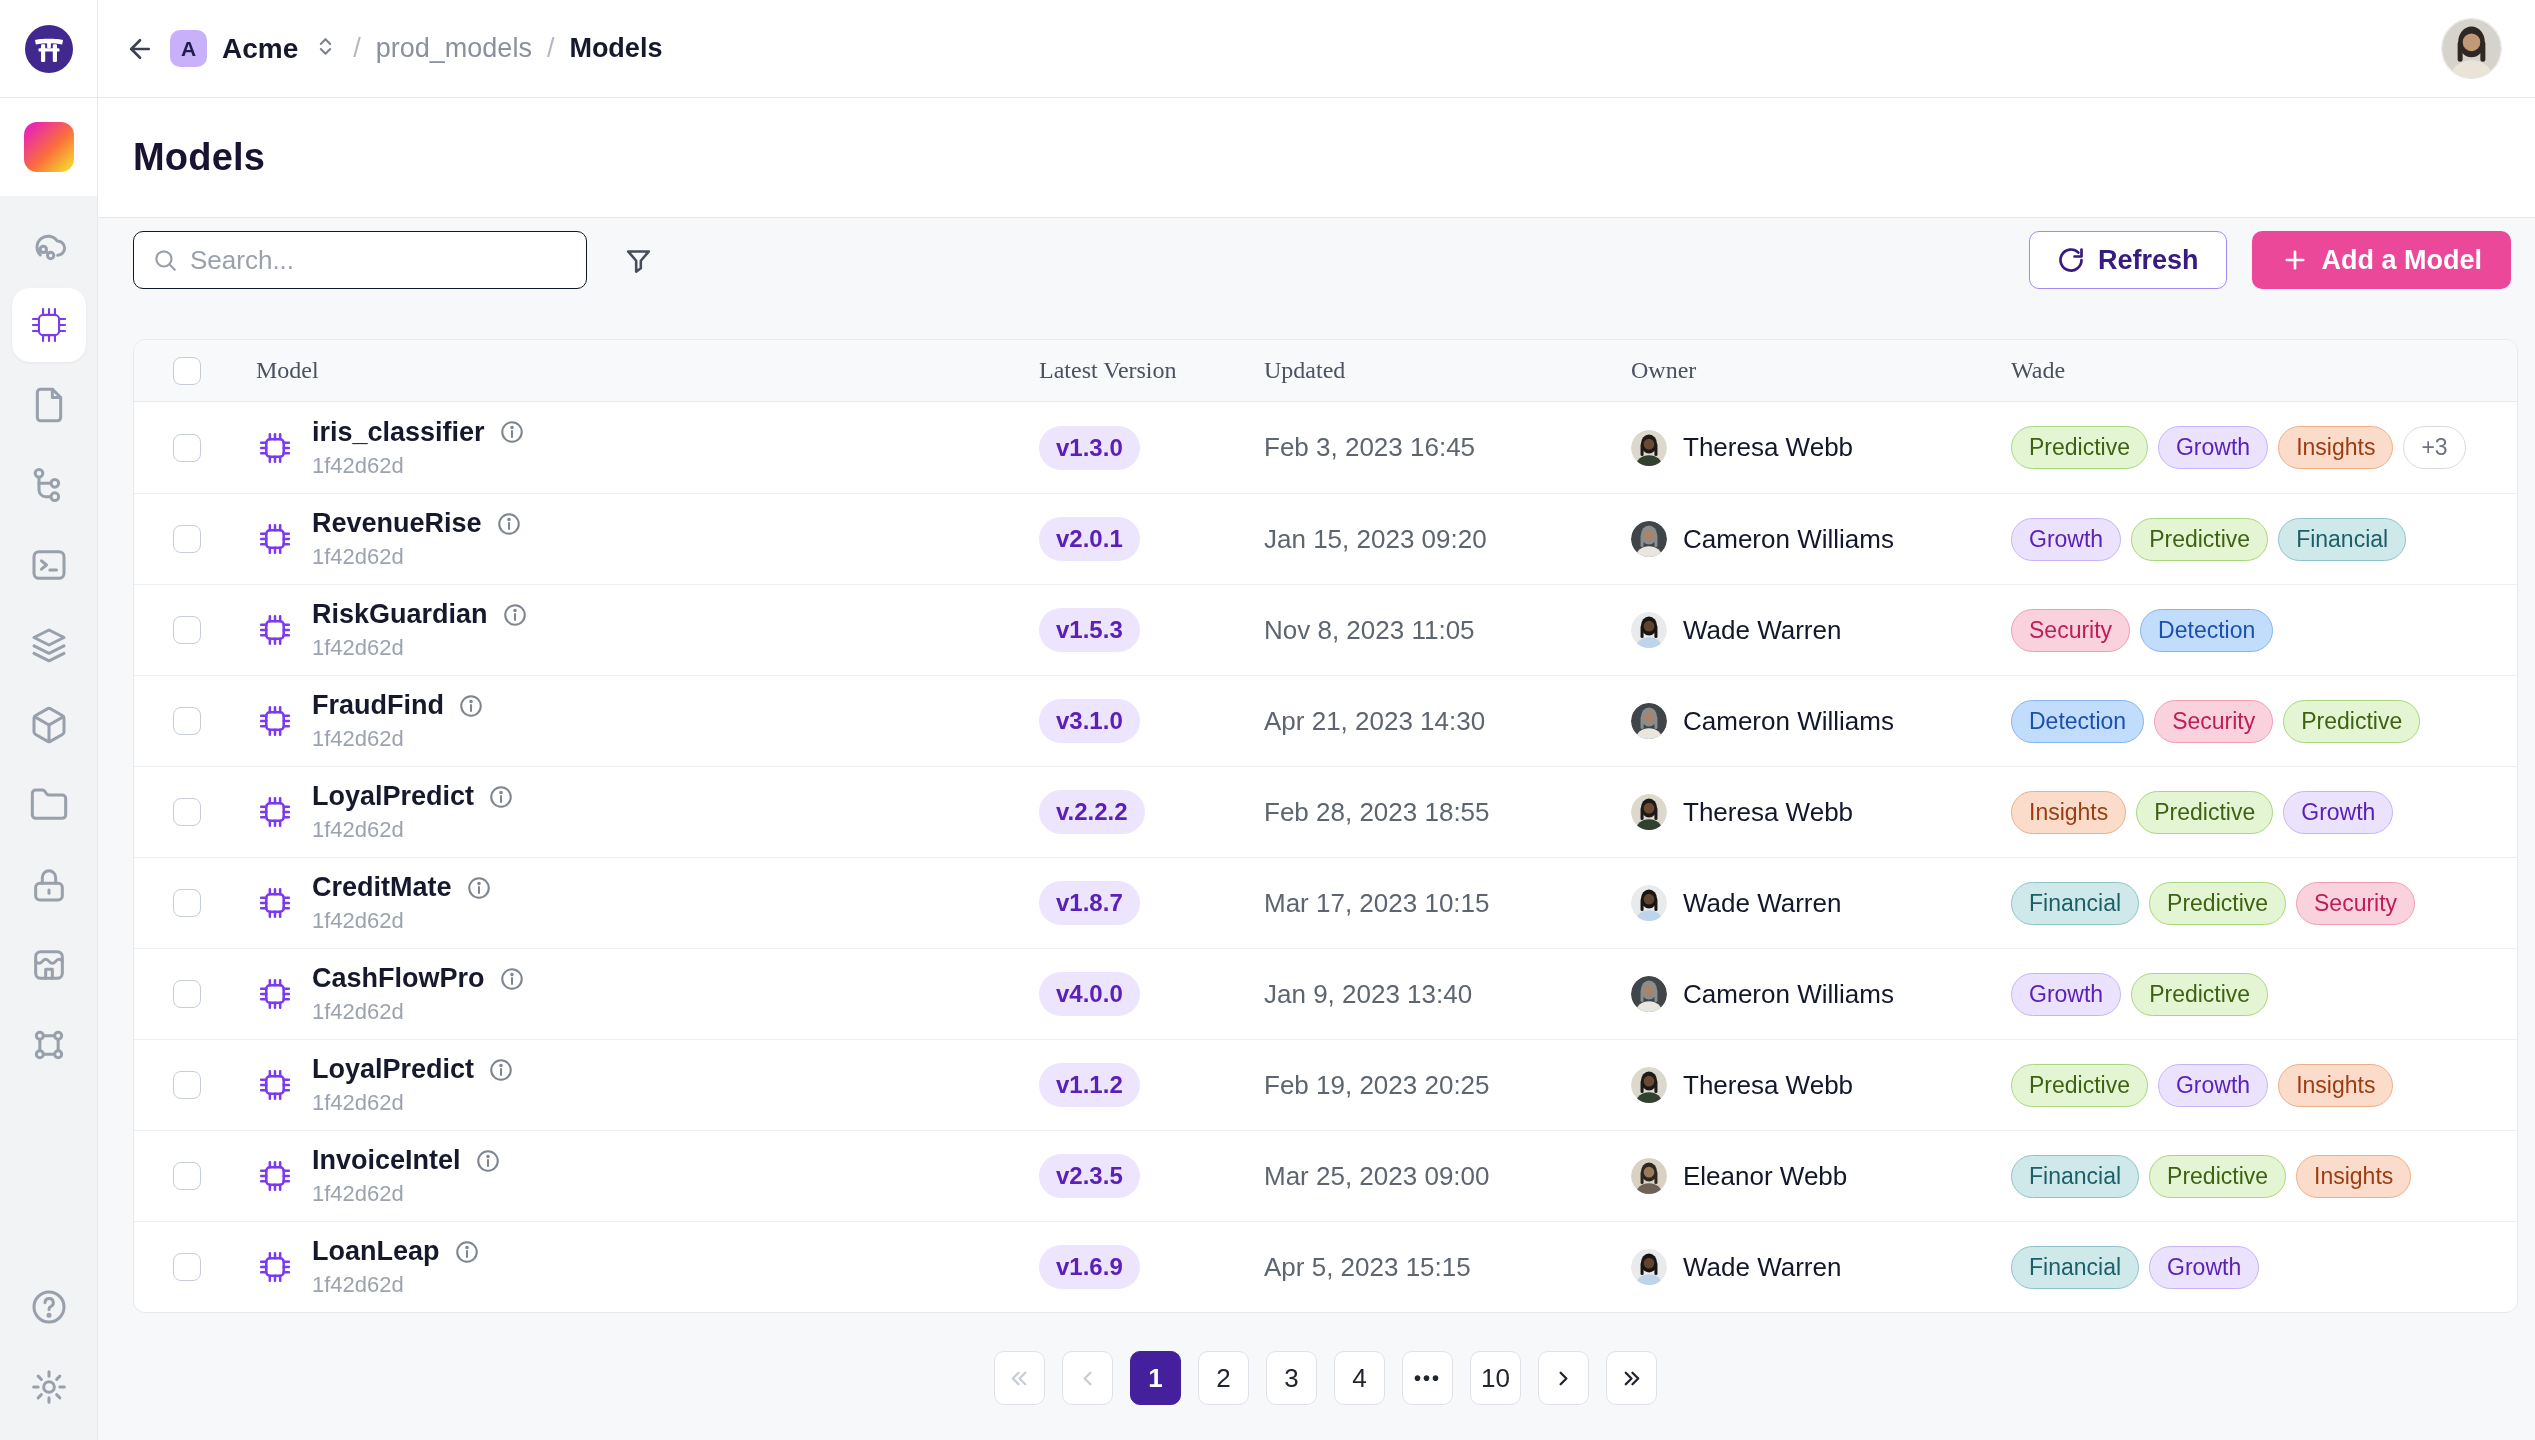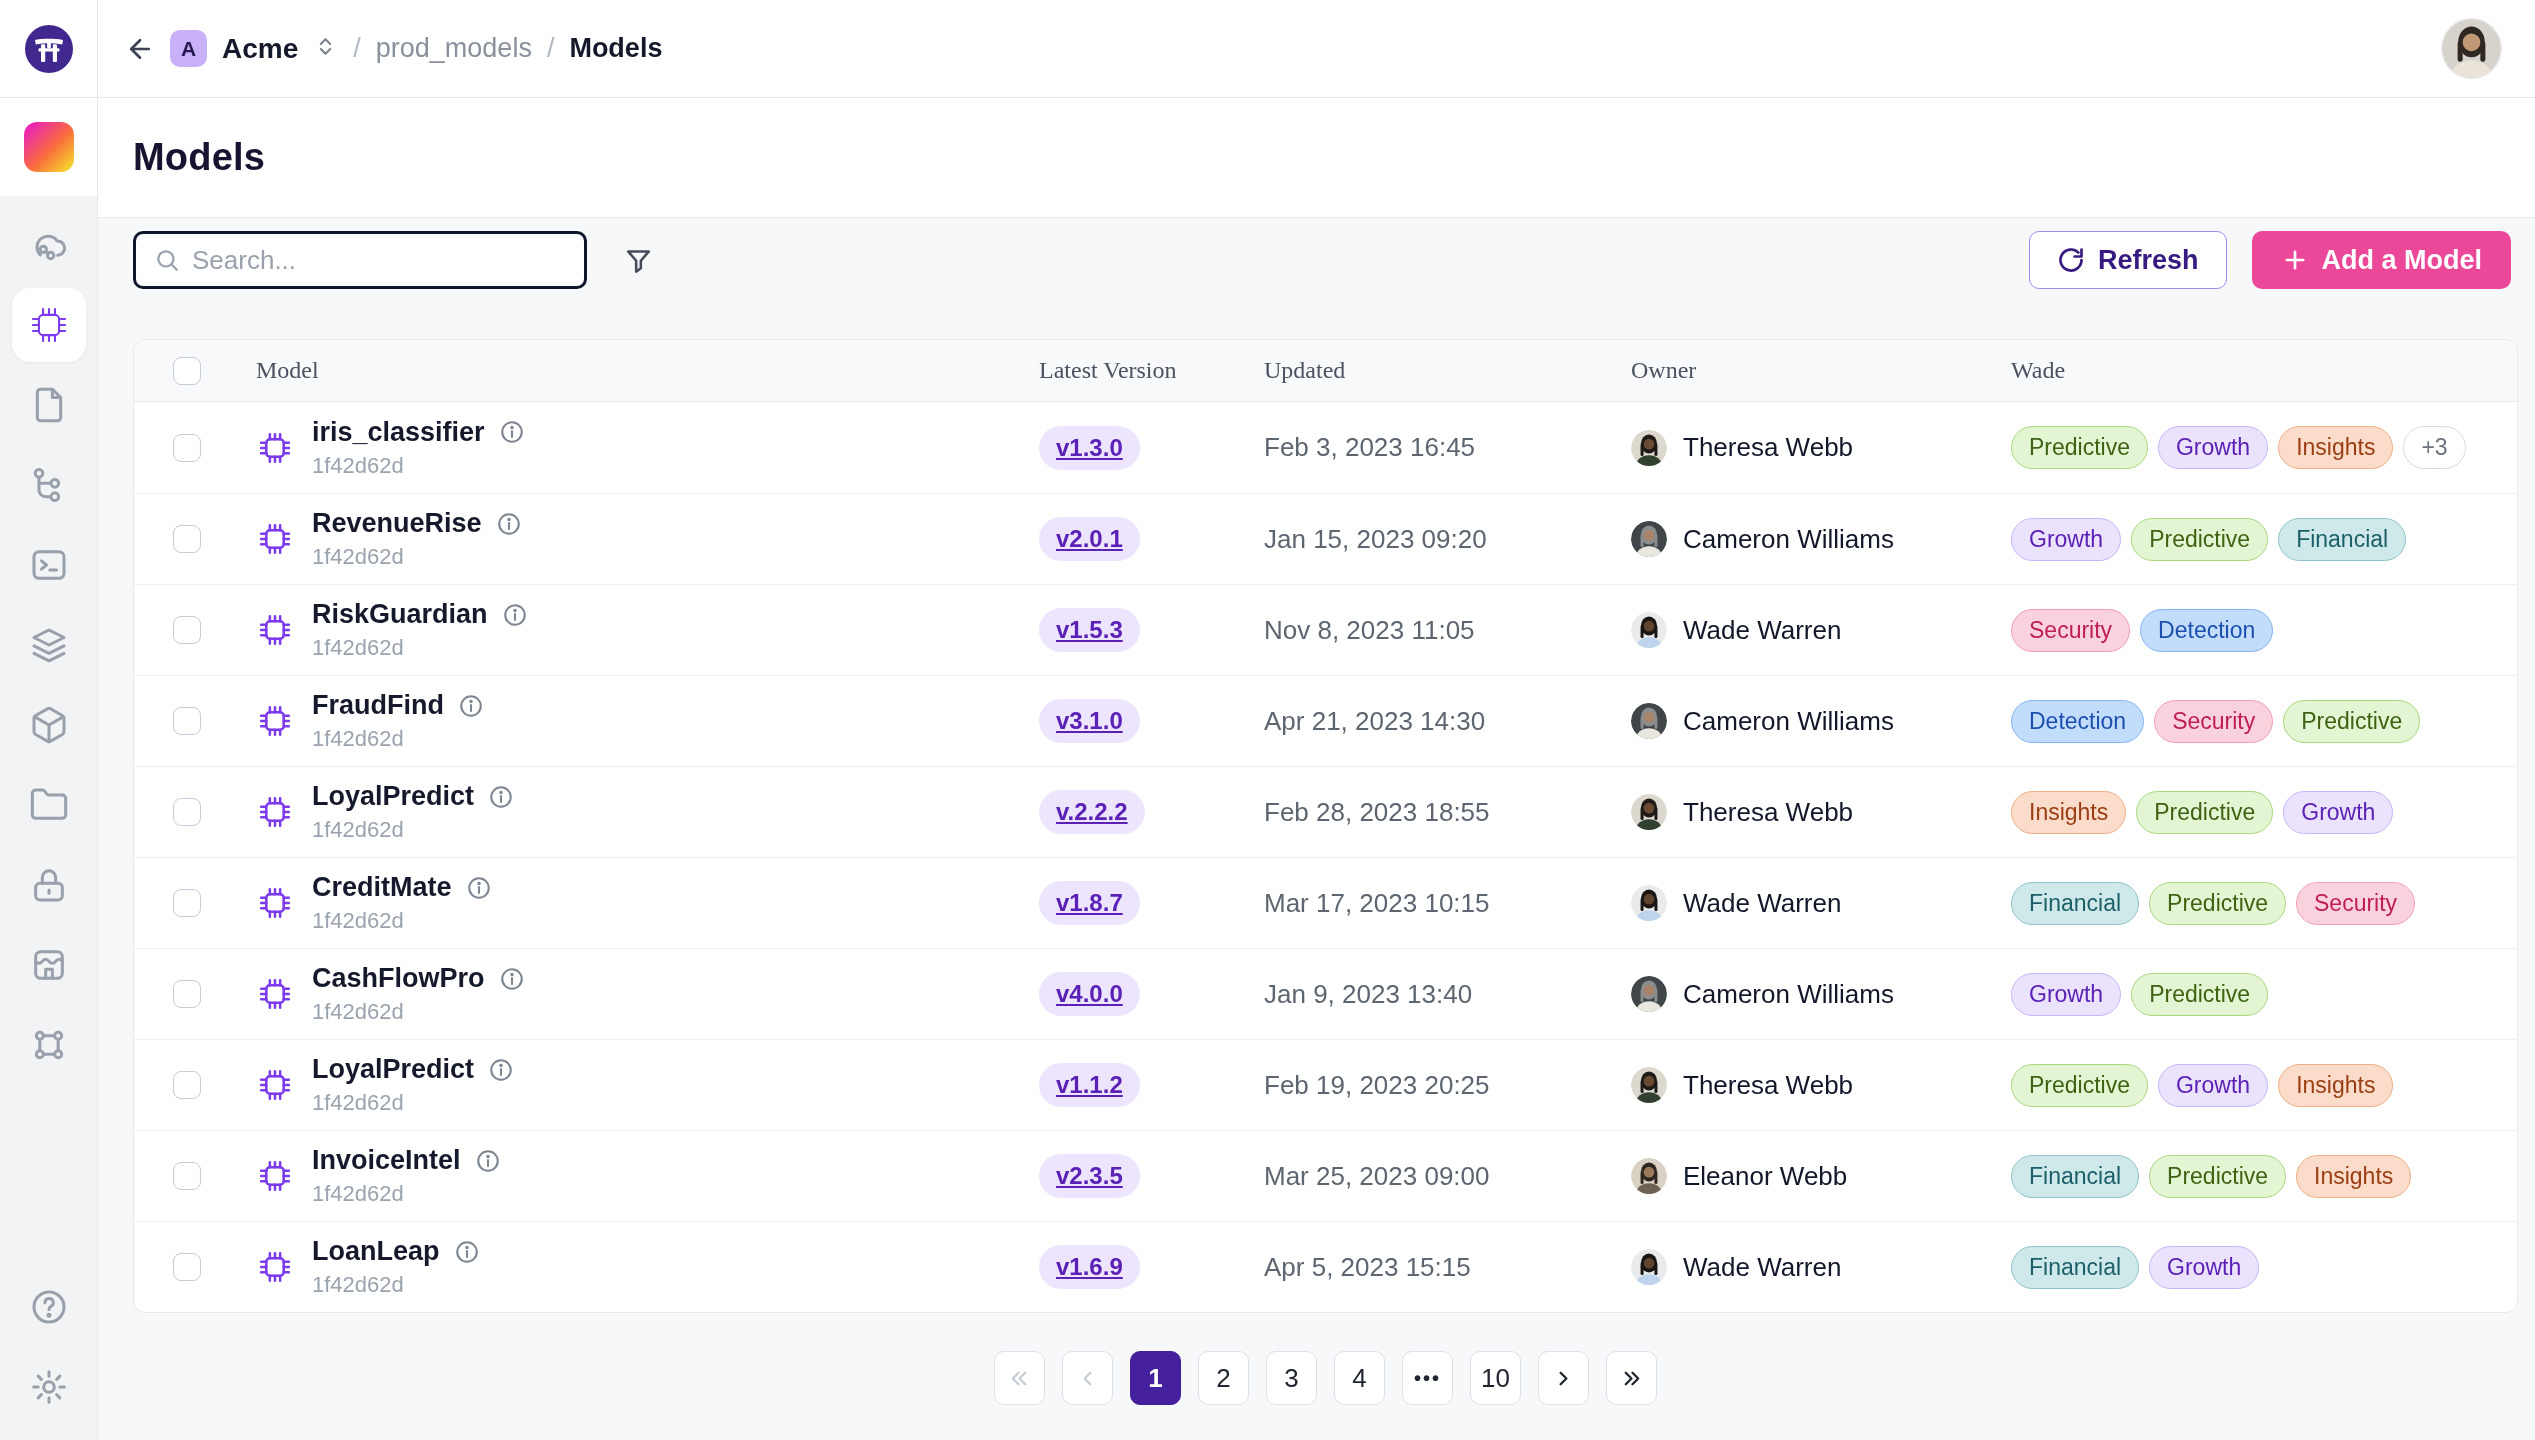--- a/index.html
+++ b/index.html
@@ -34,21 +34,21 @@
   .user-avatar { margin-left:auto; margin-right:34px; width:59px; height:59px; border-radius:50%; overflow:hidden; box-shadow:0 0 0 1px #e5e7eb; cursor:pointer; }
   .user-avatar svg { width:100%; height:100%; display:block; }
 
   
   main { position:absolute; left:98px; top:98px; right:0; bottom:0; }
   .page-head { height:120px; background:#fff; border-bottom:1px solid #e7e9ed; display:flex; align-items:center; padding-left:35px; }
   .page-head h1 { font-size:38px; font-weight:700; color:#191231; letter-spacing:.2px; }
   .content { padding:13px 24px 0 35px; }
 
   .toolbar { display:flex; align-items:center; }
-  .search-box { width:454px; height:58px; background:#fff; border:3px solid #0f172a; border-radius:10px; display:flex; align-items:center; padding:0 18px; gap:12px; }
+  .search-box { width:454px; height:58px; background:#fff; border:1px solid #0f172a; border-radius:10px; display:flex; align-items:center; padding:0 18px; gap:12px; }
   .search-box svg { width:26px; height:26px; fill:none; stroke:#9aa1ad; stroke-width:2; stroke-linecap:round; flex:none; }
   .search-box input { border:none; outline:none; background:transparent; font-family:inherit; font-size:26px; color:#333a47; width:100%; }
   .search-box input::placeholder { color:#9aa1ad; }
   .filter-btn { background:none; border:none; cursor:pointer; margin-left:36px; display:flex; }
   .filter-btn svg { width:31px; height:31px; fill:none; stroke:#454d5b; stroke-width:2; stroke-linecap:round; stroke-linejoin:round; }
   .toolbar .grow { flex:1; }
   .btn-refresh { height:58px; display:flex; align-items:center; gap:13px; padding:0 27px; background:#fff; border:1.5px solid #a688f2; border-radius:10px; color:#371b80; font-family:inherit; font-size:27px; font-weight:600; cursor:pointer; }
   .btn-refresh svg { width:28px; height:28px; fill:none; stroke:#371b80; stroke-width:2.3; stroke-linecap:round; stroke-linejoin:round; }
   .btn-add { height:58px; display:flex; align-items:center; gap:13px; padding:0 29px; margin-left:25px; background:#ec4899; border:none; border-radius:10px; color:#fff; font-family:inherit; font-size:27px; font-weight:600; cursor:pointer; }
   .btn-add svg { width:28px; height:28px; fill:none; stroke:#fff; stroke-width:2.3; stroke-linecap:round; }
@@ -61,21 +61,21 @@
   .cell-check { padding-left:39px; }
   .checkbox { width:28px; height:28px; border:1.7px solid #c6cdd6; border-radius:8px; background:#fff; cursor:pointer; }
   .trow { height:91px; cursor:pointer; }
   .trow + .trow { border-top:1px solid #edeff3; }
   .model-cell { display:flex; align-items:center; gap:18px; }
   .chip-ic { width:38px; height:38px; fill:none; stroke:#7c3aed; stroke-width:3.2; stroke-linecap:round; stroke-linejoin:round; flex:none; }
   .name-row { display:flex; align-items:center; gap:14px; }
   .m-name { font-size:27px; font-weight:700; color:#15192b; }
   .info-ic { width:26px; height:26px; fill:none; stroke:#7d8590; stroke-width:1.9; stroke-linecap:round; cursor:pointer; }
   .m-id { font-size:22px; color:#9ba3ae; margin-top:5px; }
-  .version { display:inline-block; background:#ece5fd; color:#5b21b6; font-size:24px; font-weight:700; padding:8px 17px; border-radius:999px; justify-self:start;text-decoration:underline; }
+  .version { display:inline-block; background:#ece5fd; color:#5b21b6; font-size:24px; font-weight:700; padding:8px 17px; border-radius:999px; justify-self:start; }
   .updated { font-size:26px; color:#5d6570; }
   .owner-cell { display:flex; align-items:center; gap:16px; }
   .owner-av { width:36px; height:36px; border-radius:50%; overflow:hidden; flex:none; }
   .owner-av svg { width:100%; height:100%; display:block; }
   .owner-name { font-size:26px; color:#12172a; }
   .tags-cell { display:flex; align-items:center; gap:10px; }
   .tag { font-size:23px; font-weight:500; padding:7px 17px; border-radius:999px; border:1.5px solid transparent; white-space:nowrap; }
   .tag-more { background:#fff; border-color:#d7dbe1; color:#6b7280; cursor:pointer; }
 
   

